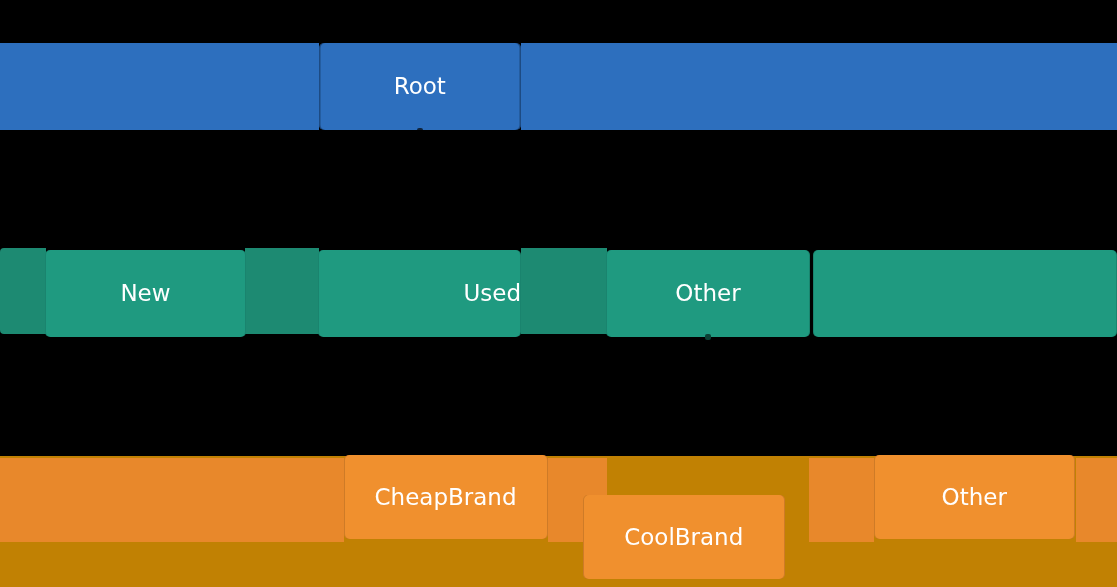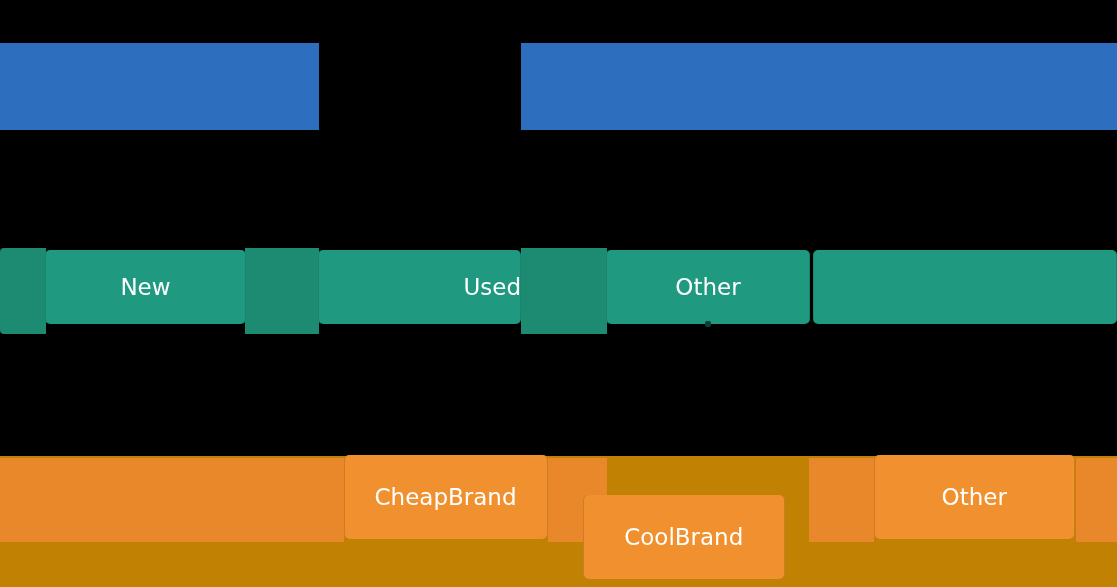--- a/index.html
+++ b/index.html
@@ -22,21 +22,21 @@
   .l1-filler-right{left:520.5px;top:43px;width:596.5px;height:87px;background:var(--c0);}
   .node-root{left:319px;top:43px;width:201.5px;height:87px;background:var(--c0);
     box-shadow:inset 1.5px 0 0 rgba(10,30,60,.45), inset -1.5px 0 0 rgba(10,30,60,.45);}
   .notch{position:absolute;left:50%;transform:translateX(-50%);}
   .notch-root{bottom:-2px;width:6px;height:4px;background:rgba(0,0,0,.68);border-radius:2px;}
   
   .l2-filler{top:248px;height:86px;background:var(--f1);}
   .l2-filler-a{left:0;width:45.5px;border-radius:4px 0 0 4px;}
   .l2-filler-b{left:245px;width:73.5px;}
   .l2-filler-c{left:520.5px;width:86px;}
-  .l2-node{top:250px;height:74px;background:var(--c1);}
+  .l2-node{top:250px;height:87px;background:var(--c1);}
   .node-new  {left:45px;width:201px;}
   .node-used {left:318px;width:203px;justify-content:flex-end;}
   .node-other2{left:606px;width:204px;}
   .node-blank2{left:812.5px;width:304.5px;}
   .notch-other2{bottom:-3px;width:6px;height:6px;background:#0b4034;border-radius:2px;}
   
   .l4-strip{left:0;top:456px;width:1117px;height:131px;background:var(--c3);}
   .l3-filler{top:458px;height:84px;background:var(--f2);}
   .l3-filler-a{left:0;width:343.5px;}
   .l3-filler-b{left:547.5px;width:59px;}
@@ -47,20 +47,24 @@
   .node-coolbrand {left:583px;width:201.5px;margin-top:40px;}
   .node-other3    {left:873.5px;width:201.5px;}
 </style>
 </head>
 <body>
 
 <div class="stage" style="--bg: #000000; --txt: #ffffff; --c0: #2d6fbe; --c1: #1f9a80; --f1: #1d8a72; --c2: #f0902e; --f2: #e8882b; --c3: #c18103;">
 
   <div class="seg l1-filler-left"></div>
   <div class="seg l1-filler-right"></div>
+  <div class="node node-root">
+    <span class="lbl">Root</span>
+    <i class="notch notch-root"></i>
+  </div>
 
   <div class="seg l2-filler l2-filler-a"></div>
   <div class="seg l2-filler l2-filler-b"></div>
   <div class="seg l2-filler l2-filler-c"></div>
 
   <div class="node l2-node node-new">
     <span class="lbl">New</span>
   </div>
   <div class="node l2-node node-used">
     <span class="lbl">Used</span>

